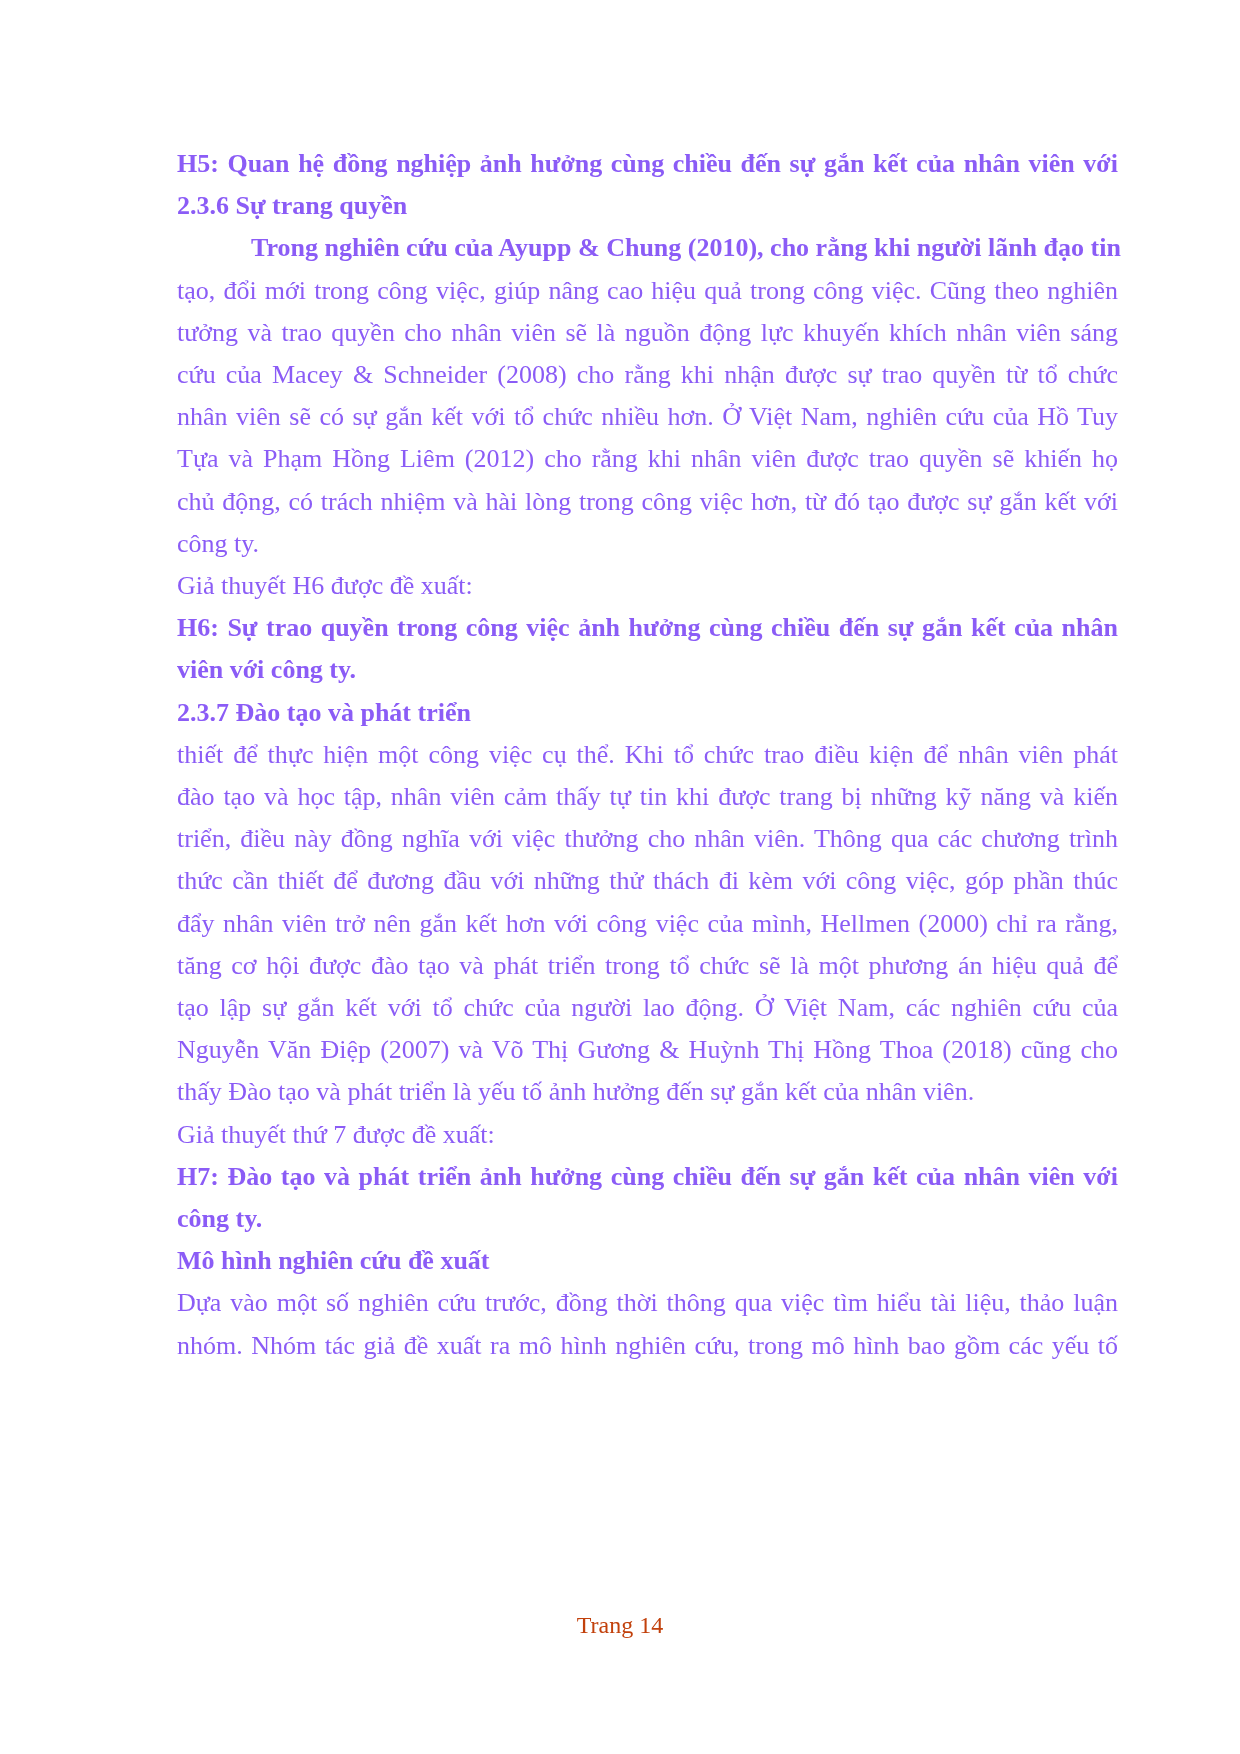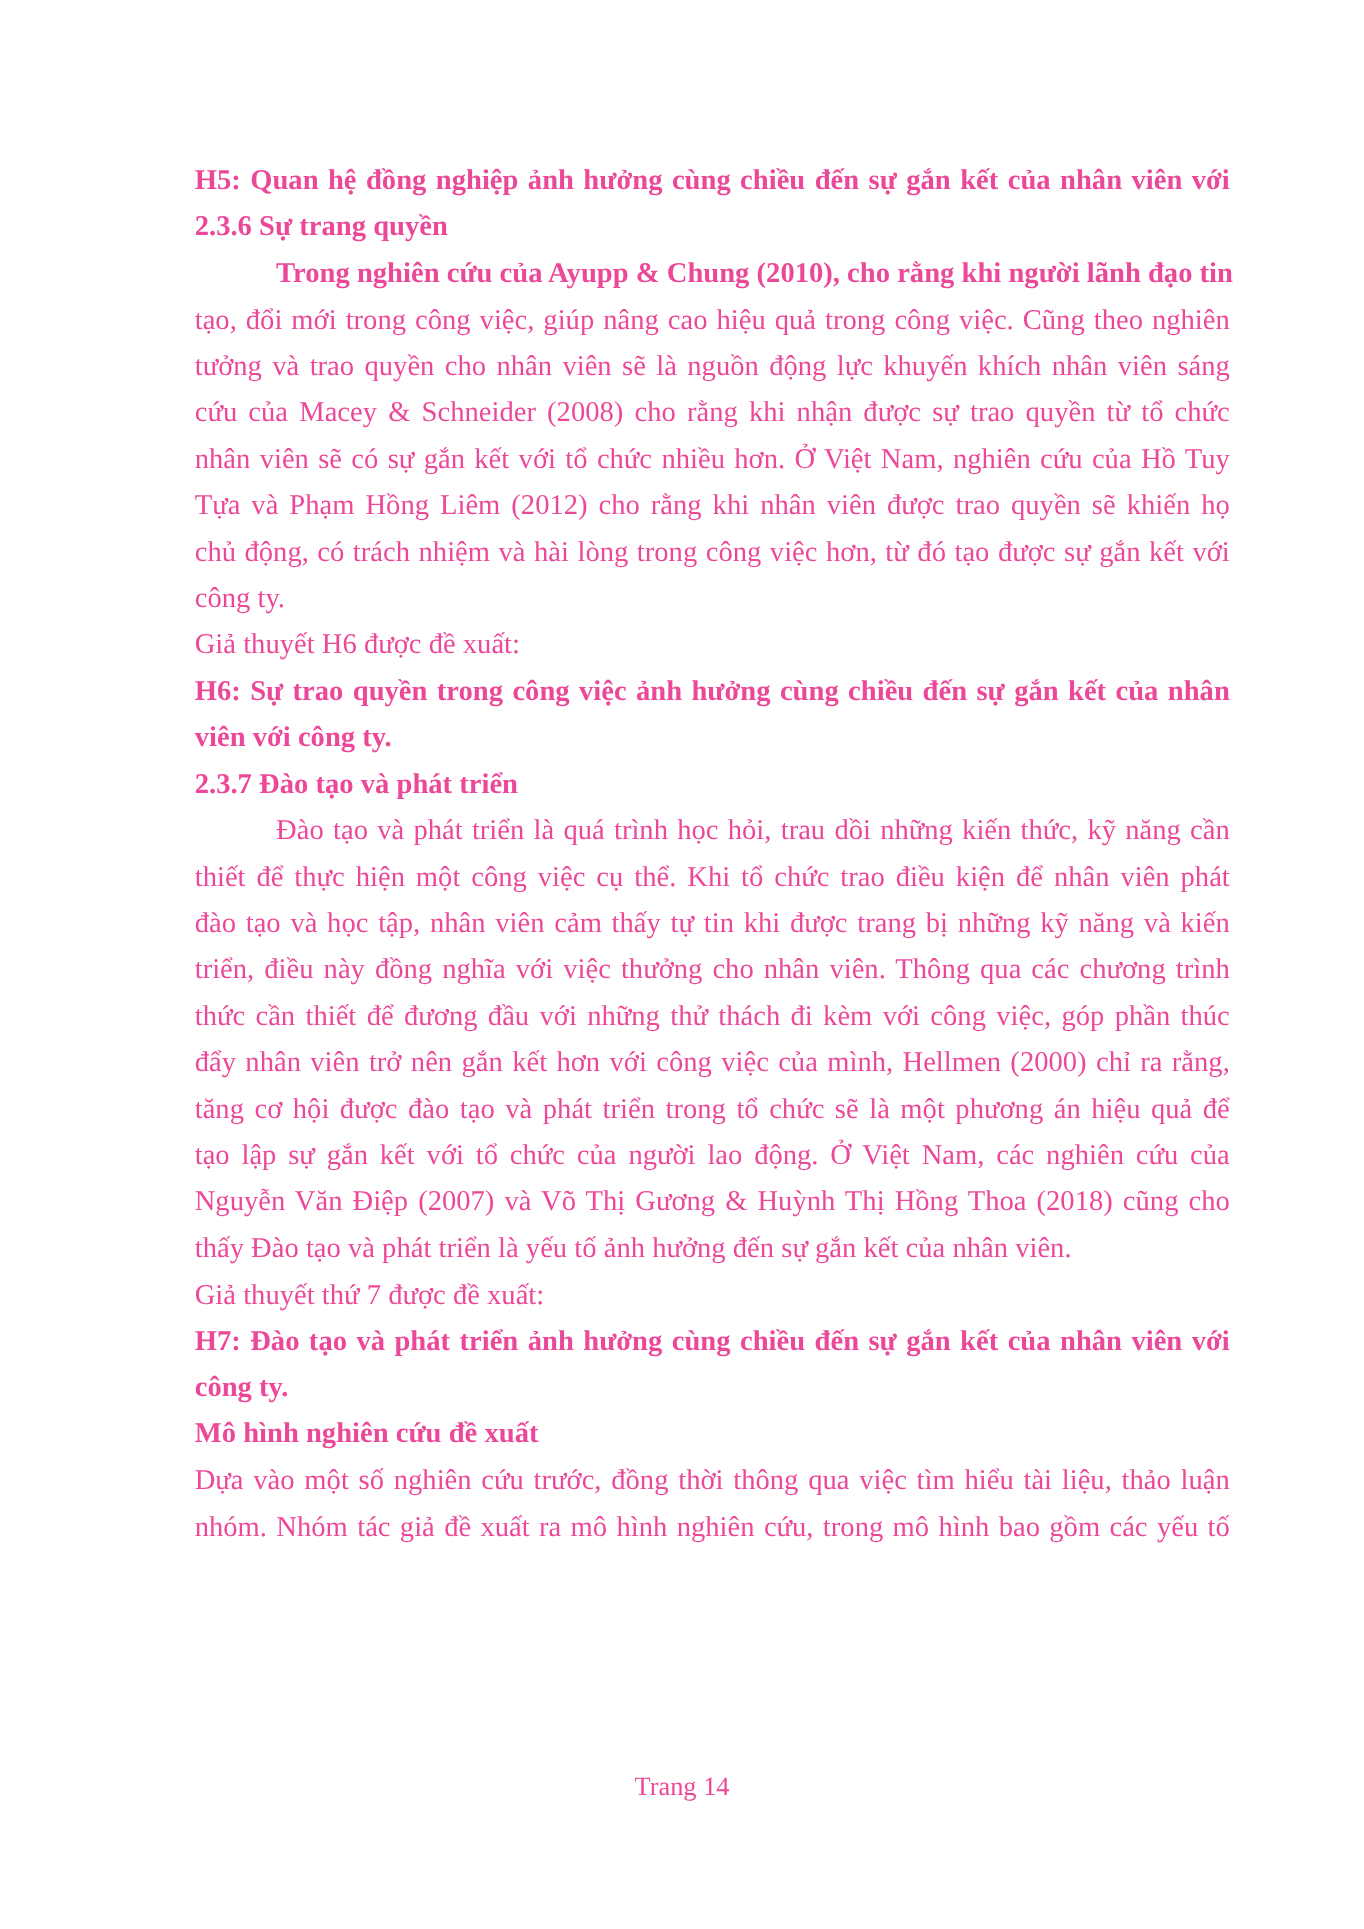--- a/index.html
+++ b/index.html
@@ -4,36 +4,36 @@
   <style>
     html, body { margin: 0; padding: 0; background: #ffffff; }
     body { width: 1240px; height: 1754px; position: relative; overflow: hidden; }
     .page {
       position: absolute;
       left: 177px;
       top: 143px;
       width: 941px;
       font-family: "Liberation Serif", "DejaVu Serif", serif;
       font-size: 26px;
-      color: #ec4899;
+      color: #8b5cf6;
       line-height: 42.2px;
     }
     .page p { margin: 0; text-align: justify; }
     .bold { font-weight: bold; }
     .indent { text-indent: 74px; }
     .line { display: block; white-space: nowrap; text-align: justify; text-align-last: justify; }
     .line.last { text-align-last: left; }
     .footer {
       position: absolute;
       top: 1612px;
       left: 0; width: 1240px;
       text-align: center;
       font-family: "Liberation Serif", "DejaVu Serif", serif;
       font-size: 24px;
-      color: #ec4899;
+      color: #c2410c;
     }
   </style>
 </head>
 <body>
 
 <div class="page">
 
   <p class="bold">
     <span class="line">H5: Quan hệ đồng nghiệp ảnh hưởng cùng chiều đến sự gắn kết của nhân viên với</span>
   </p>
@@ -54,21 +54,20 @@
   <p>Giả thuyết H6 được đề xuất:</p>
 
   <p class="bold">
     <span class="line">H6: Sự trao quyền trong công việc ảnh hưởng cùng chiều đến sự gắn kết của nhân</span>
     <span class="line last">viên với công ty.</span>
   </p>
 
   <p class="bold">2.3.7 Đào tạo và phát triển</p>
 
   <p>
-    <span class="line" style="padding-left:74px;">Đào tạo và phát triển là quá trình học hỏi, trau dồi những kiến thức, kỹ năng cần</span>
     <span class="line">thiết để thực hiện một công việc cụ thể. Khi tổ chức trao điều kiện để nhân viên phát</span>
     <span class="line">đào tạo và học tập, nhân viên cảm thấy tự tin khi được trang bị những kỹ năng và kiến</span>
     <span class="line">triển, điều này đồng nghĩa với việc thưởng cho nhân viên. Thông qua các chương trình</span>
     <span class="line">thức cần thiết để đương đầu với những thử thách đi kèm với công việc, góp phần thúc</span>
     <span class="line">đẩy nhân viên trở nên gắn kết hơn với công việc của mình, Hellmen (2000) chỉ ra rằng,</span>
     <span class="line">tăng cơ hội được đào tạo và phát triển trong tổ chức sẽ là một phương án hiệu quả để</span>
     <span class="line">tạo lập sự gắn kết với tổ chức của người lao động. Ở Việt Nam, các nghiên cứu của</span>
     <span class="line">Nguyễn Văn Điệp (2007) và Võ Thị Gương &amp; Huỳnh Thị Hồng Thoa (2018) cũng cho</span>
     <span class="line last">thấy Đào tạo và phát triển là yếu tố ảnh hưởng đến sự gắn kết của nhân viên.</span>
   </p>

